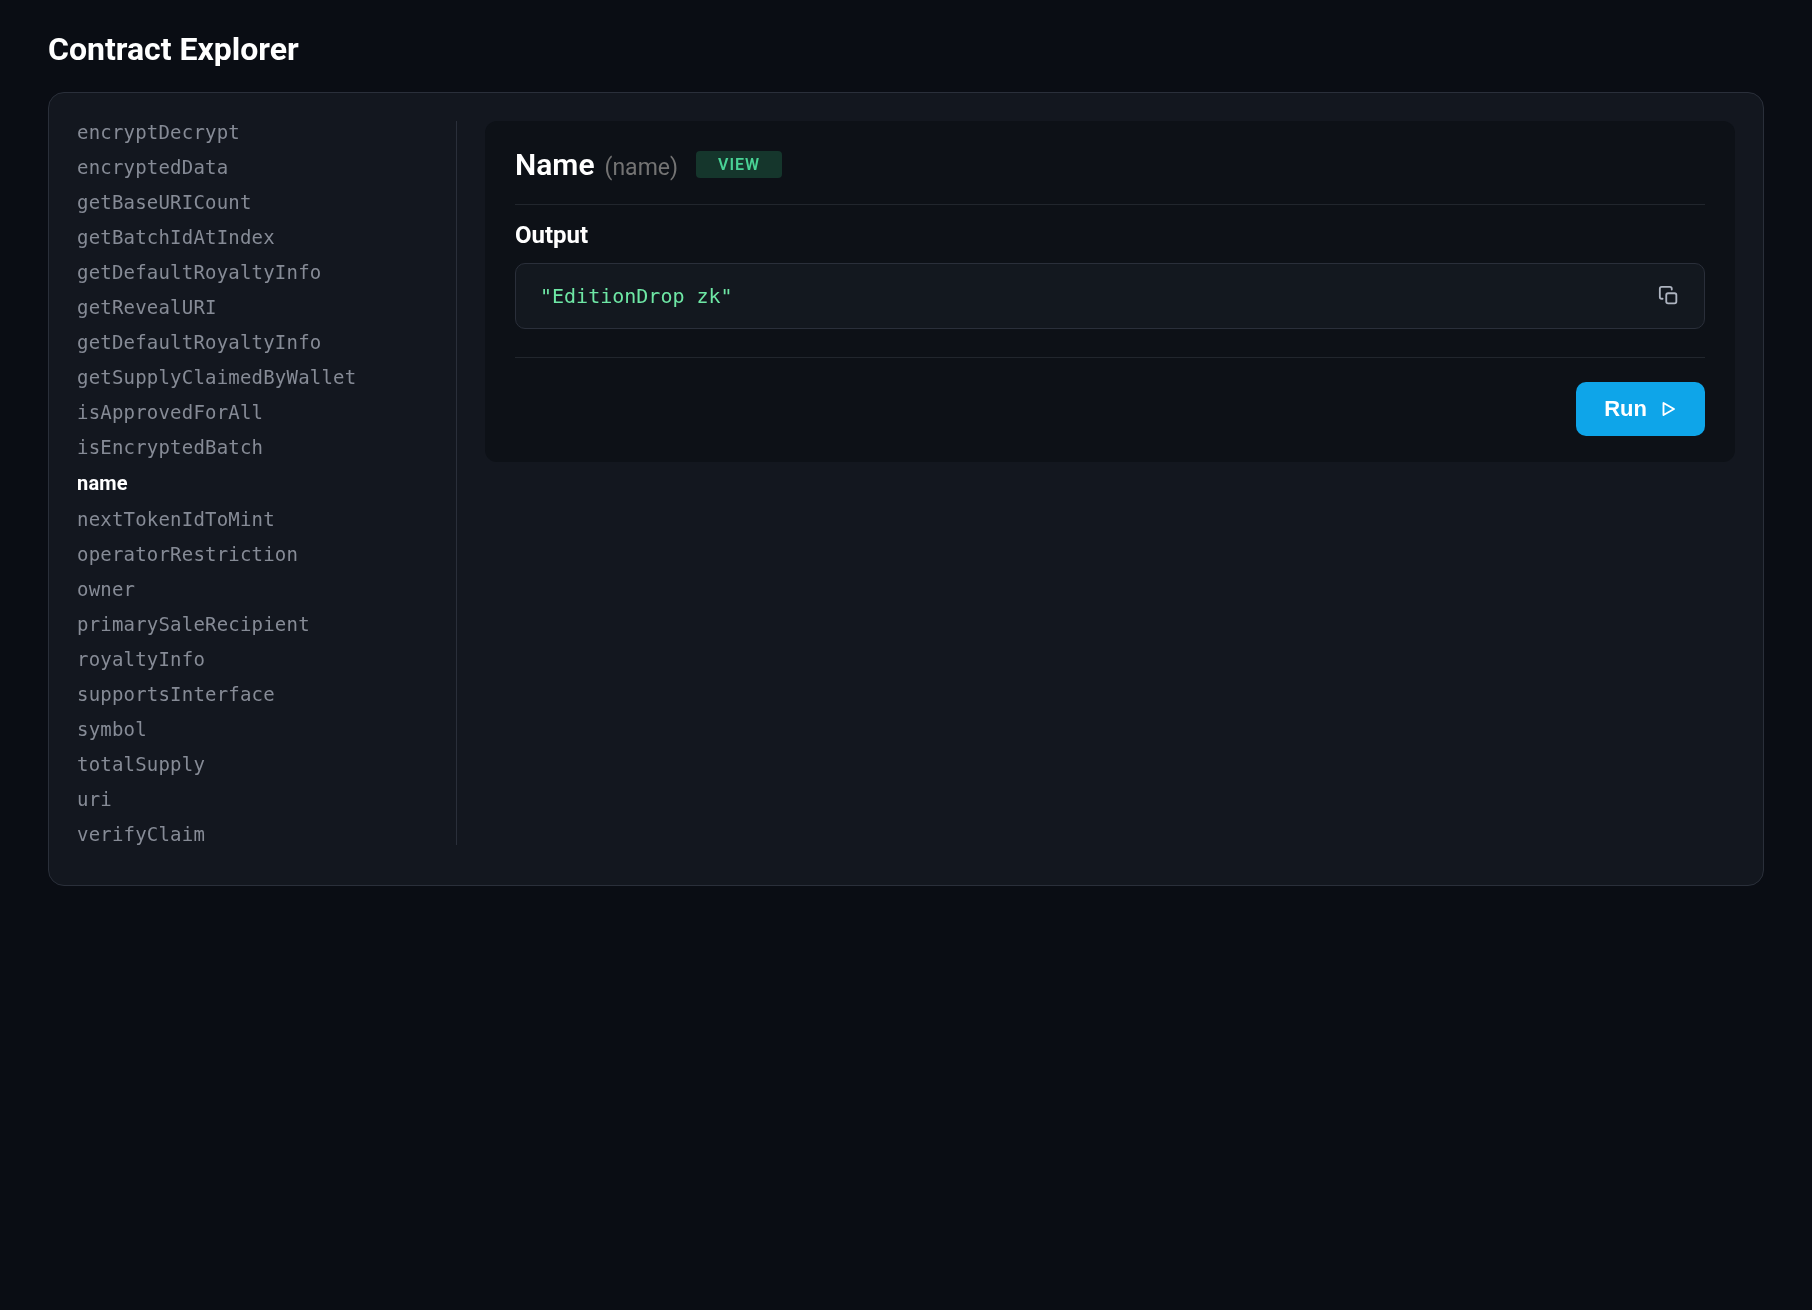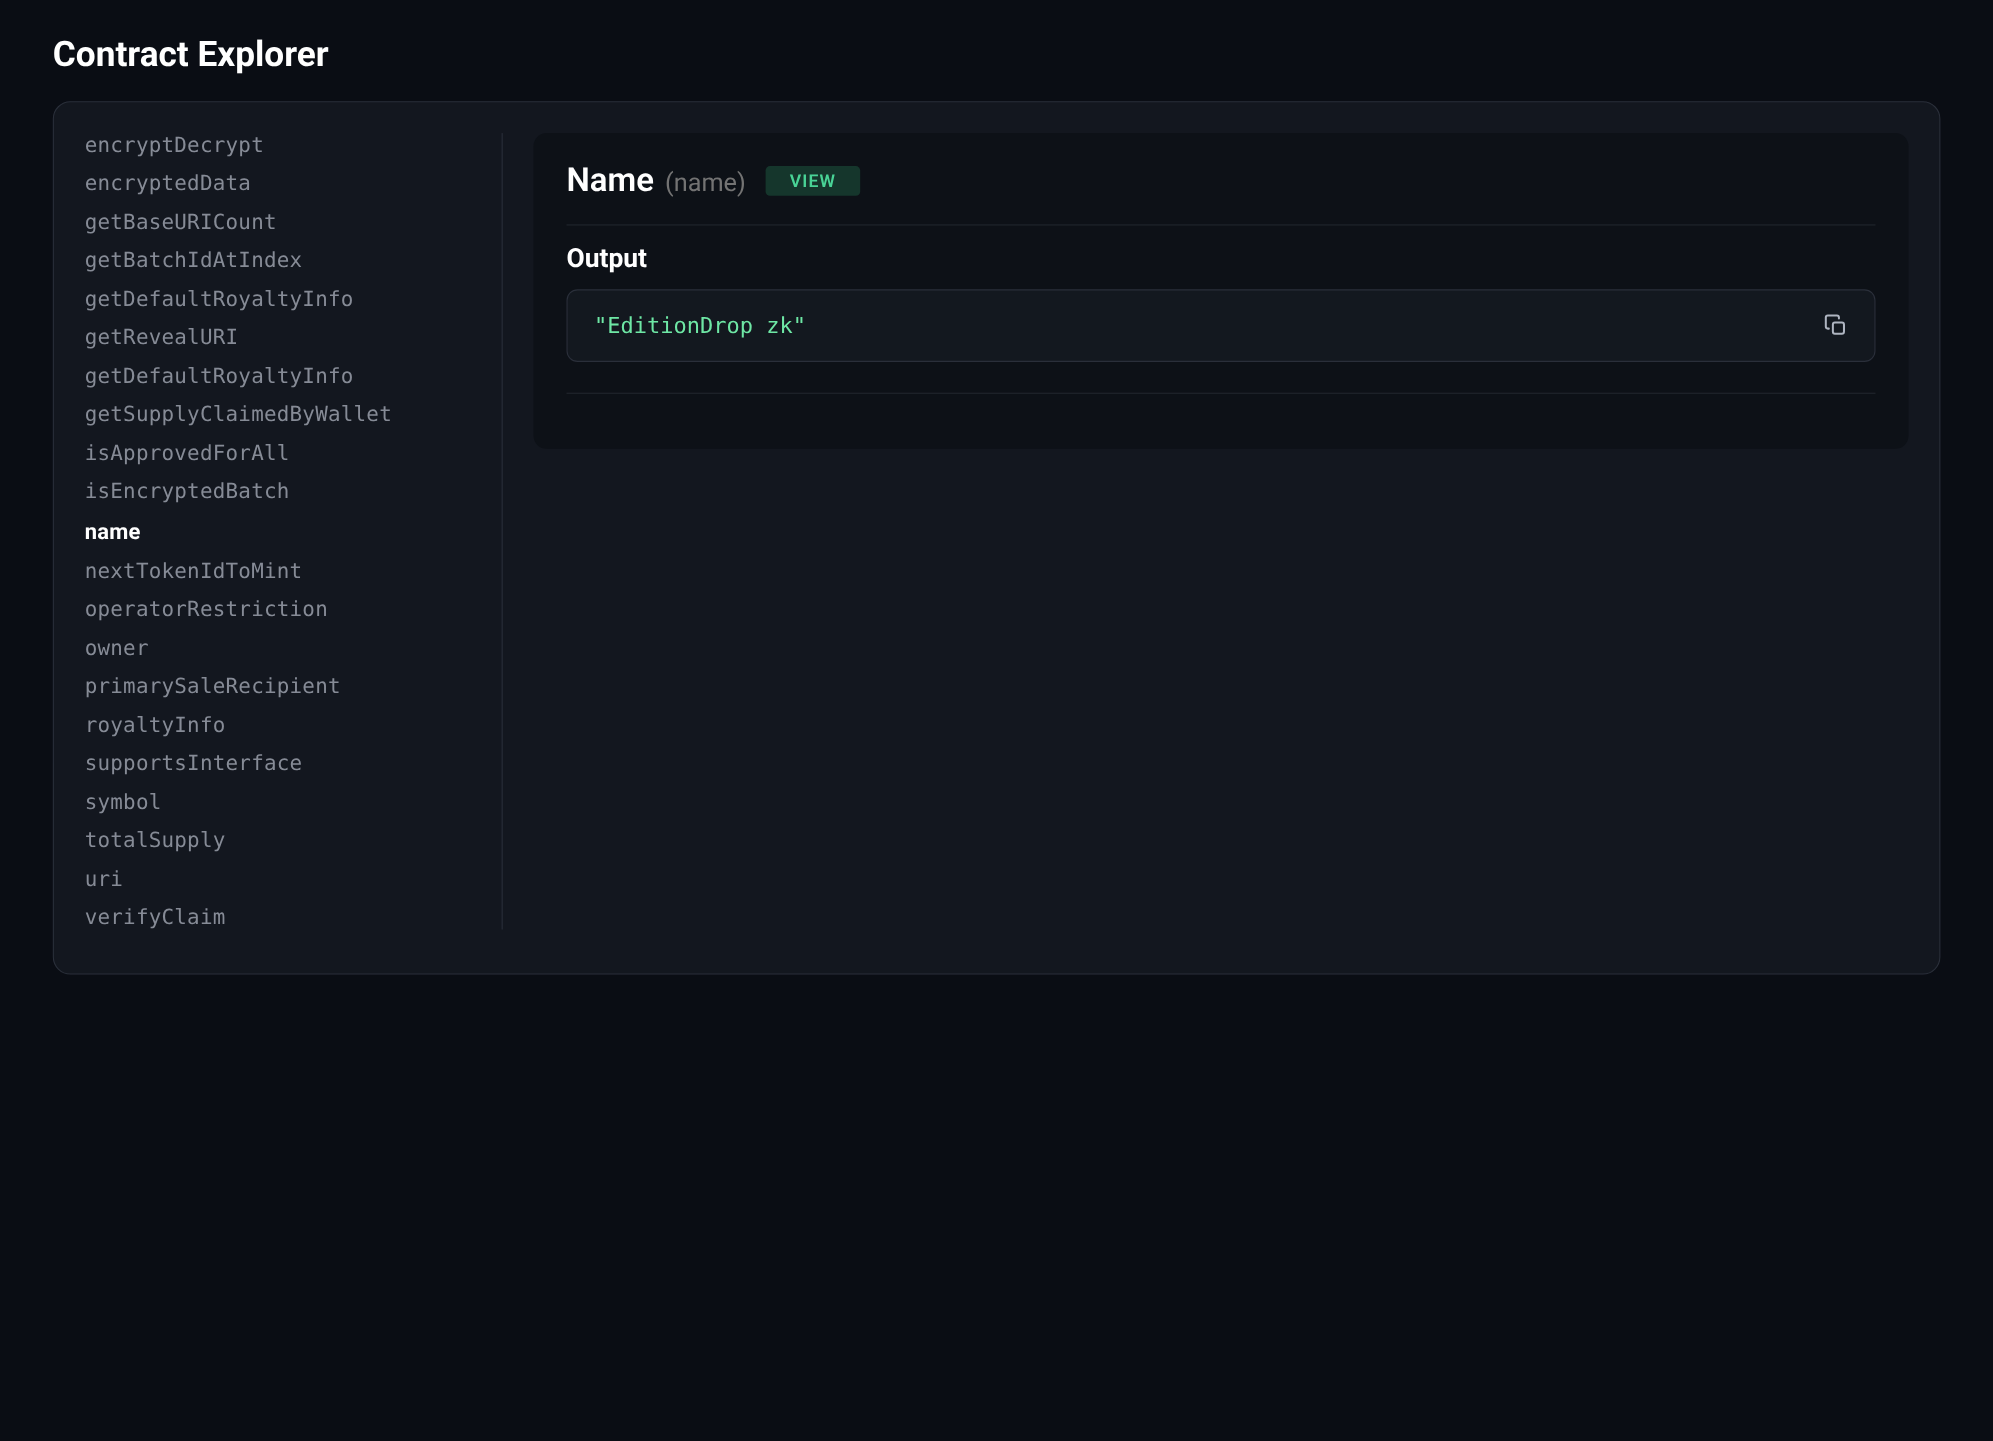--- a/index.html
+++ b/index.html
@@ -190,15 +190,25 @@
             <svg width="22" height="22" viewBox="0 0 24 24" fill="none" stroke="currentColor" stroke-width="2" stroke-linecap="round" stroke-linejoin="round">
               <rect x="9" y="9" width="11" height="11" rx="2"></rect>
               <path d="M5 15H4a2 2 0 0 1-2-2V4a2 2 0 0 1 2-2h9a2 2 0 0 1 2 2v1"></path>
             </svg>
           </span>
         </div>
       </div>
 
       <div class="separator"></div>
 
+      <div class="run-row">
+        <button class="run-button">
+          <span>Run</span>
+          <span class="play-icon">
+            <svg width="18" height="18" viewBox="0 0 24 24" fill="none" stroke="currentColor" stroke-width="2.5" stroke-linecap="round" stroke-linejoin="round">
+              <polygon points="6 4 20 12 6 20 6 4"></polygon>
+            </svg>
+          </span>
+        </button>
+      </div>
     </div>
   </div>
 </div>
 
 </body></html>

